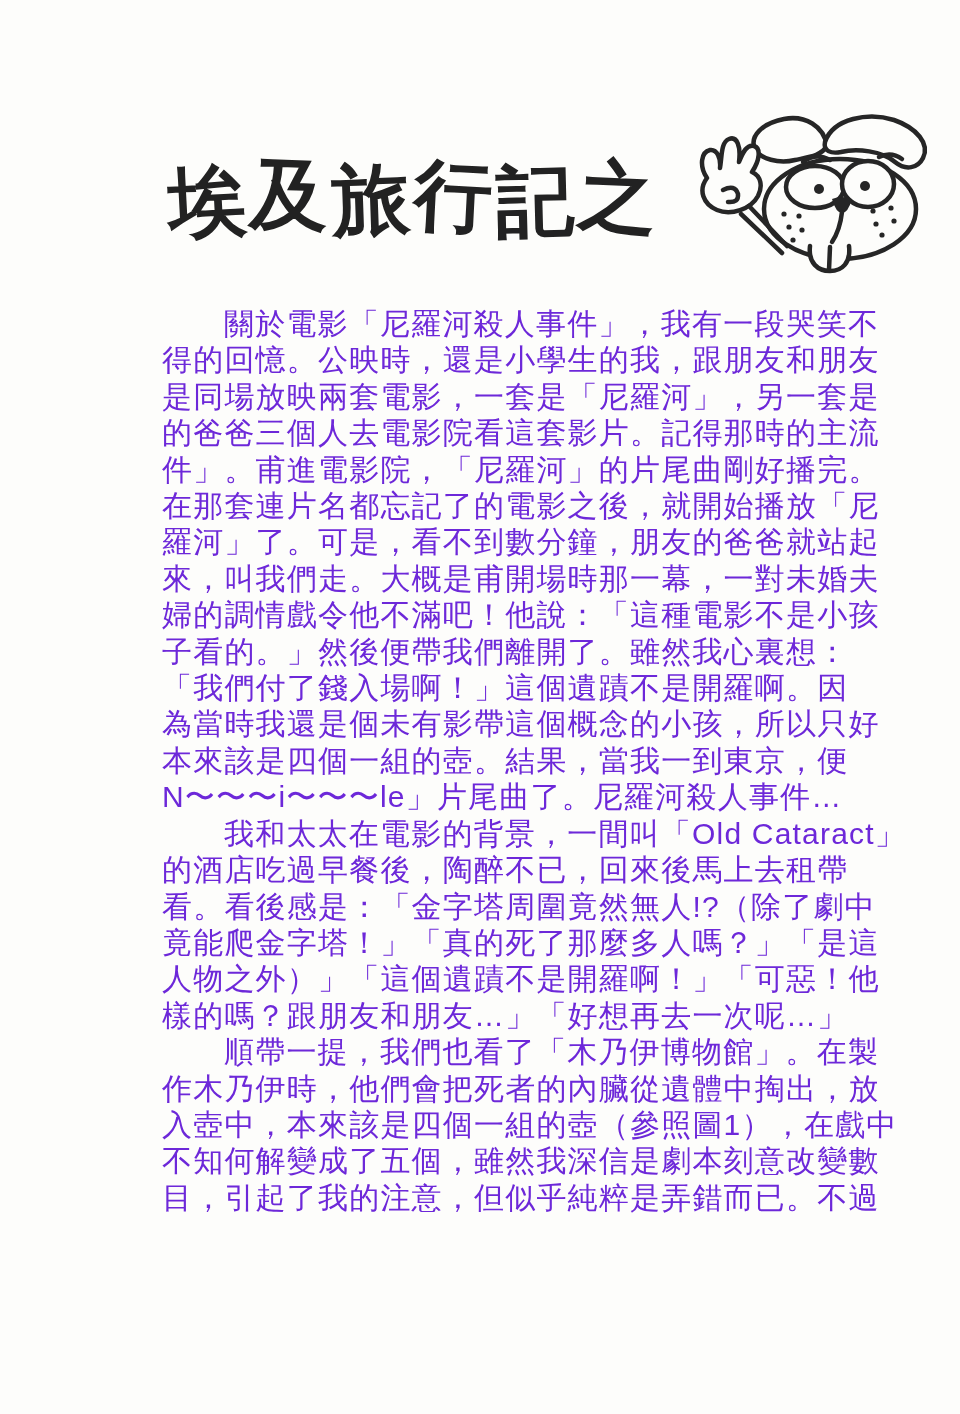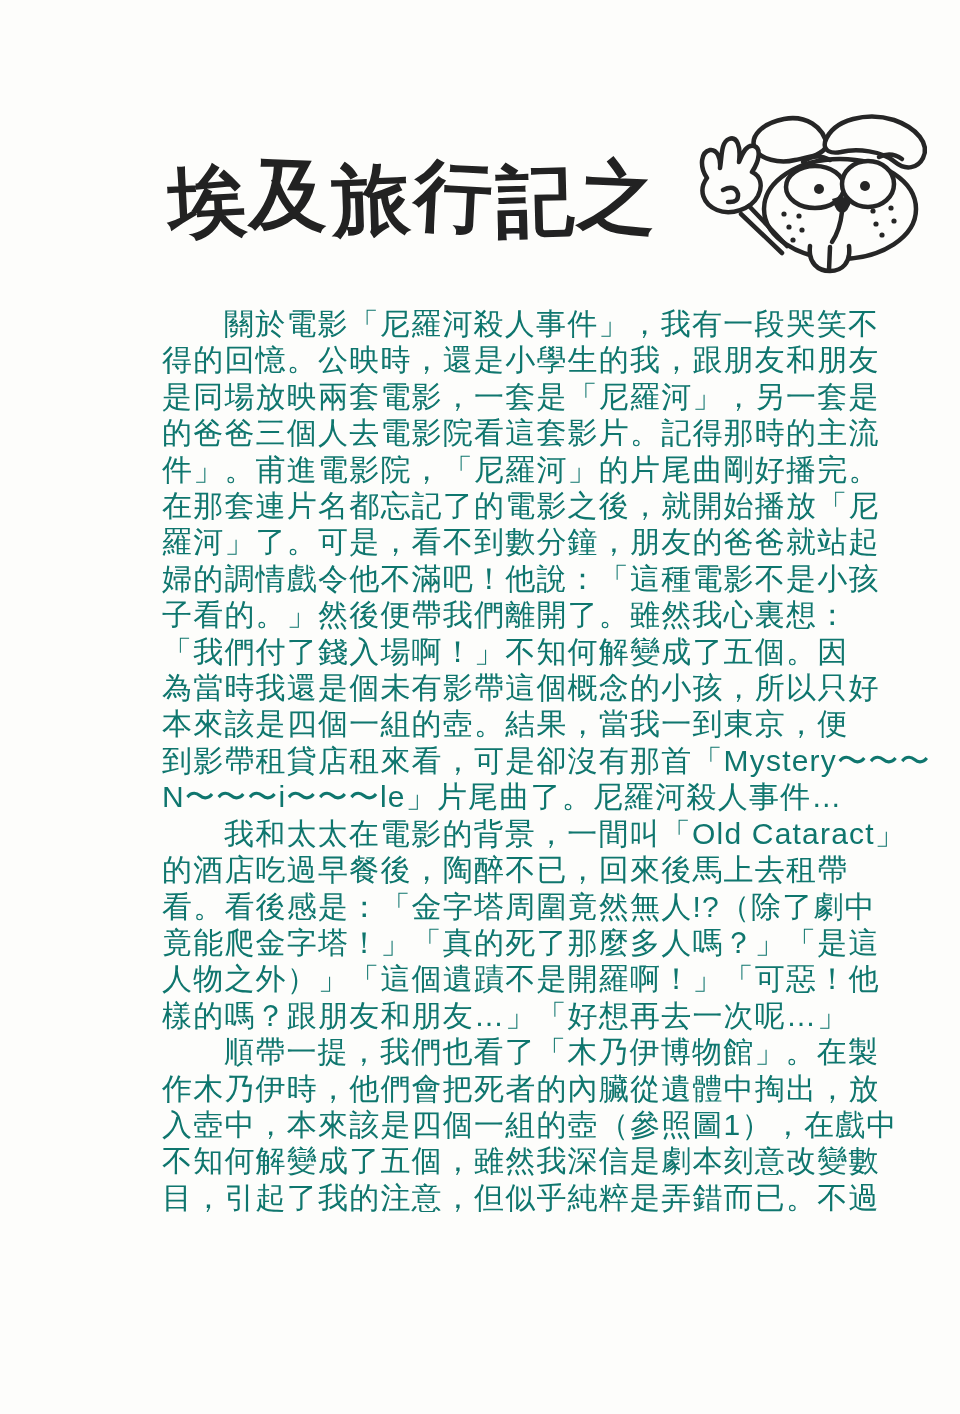--- a/index.html
+++ b/index.html
@@ -42,21 +42,21 @@
   .essay{
     position:absolute;left:162px;top:306px;
     width:720px;
   }
   .tline{
     font-size:30px;
     line-height:36.4px;
     letter-spacing:1.2px;
     font-weight:500;
     white-space:nowrap;
-    color:#0f766e;
+    color:#6d28d9;
   }
   .tline.indent{padding-left:62px;}
 </style>
 </head>
 <body>
 
 <div class="page">
 
   <div class="title-wrap">
       <span class="tchar c0">埃</span>
@@ -115,26 +115,26 @@
   </svg>
 
   <div class="essay">
       <div class="tline indent">關於電影「尼羅河殺人事件」，我有一段哭笑不</div>
       <div class="tline">得的回憶。公映時，還是小學生的我，跟朋友和朋友</div>
       <div class="tline">是同場放映兩套電影，一套是「尼羅河」，另一套是</div>
       <div class="tline">的爸爸三個人去電影院看這套影片。記得那時的主流</div>
       <div class="tline">件」。甫進電影院，「尼羅河」的片尾曲剛好播完。</div>
       <div class="tline">在那套連片名都忘記了的電影之後，就開始播放「尼</div>
       <div class="tline">羅河」了。可是，看不到數分鐘，朋友的爸爸就站起</div>
+      <div class="tline">來，叫我們走。大概是甫開場時那一幕，一對未婚夫</div>
       <div class="tline">婦的調情戲令他不滿吧！他說：「這種電影不是小孩</div>
       <div class="tline">子看的。」然後便帶我們離開了。雖然我心裏想：</div>
-      <div class="tline">「我們付了錢入場啊！」不知何解變成了五個。因</div>
+      <div class="tline">「我們付了錢入場啊！」這個遺蹟不是開羅啊。因</div>
       <div class="tline">為當時我還是個未有影帶這個概念的小孩，所以只好</div>
       <div class="tline">本來該是四個一組的壺。結果，當我一到東京，便</div>
-      <div class="tline">到影帶租貸店租來看，可是卻沒有那首「Mystery〜〜〜</div>
       <div class="tline">N〜〜〜i〜〜〜le」片尾曲了。尼羅河殺人事件…</div>
       <div class="tline indent">我和太太在電影的背景，一間叫「Old Cataract」</div>
       <div class="tline">的酒店吃過早餐後，陶醉不已，回來後馬上去租帶</div>
       <div class="tline">看。看後感是：「金字塔周圍竟然無人!?（除了劇中</div>
       <div class="tline">竟能爬金字塔！」「真的死了那麼多人嗎？」「是這</div>
       <div class="tline">人物之外）」「這個遺蹟不是開羅啊！」「可惡！他</div>
       <div class="tline">樣的嗎？跟朋友和朋友…」「好想再去一次呢…」</div>
       <div class="tline indent">順帶一提，我們也看了「木乃伊博物館」。在製</div>
       <div class="tline">作木乃伊時，他們會把死者的內臟從遺體中掏出，放</div>
       <div class="tline">入壺中，本來該是四個一組的壺（參照圖1），在戲中</div>

